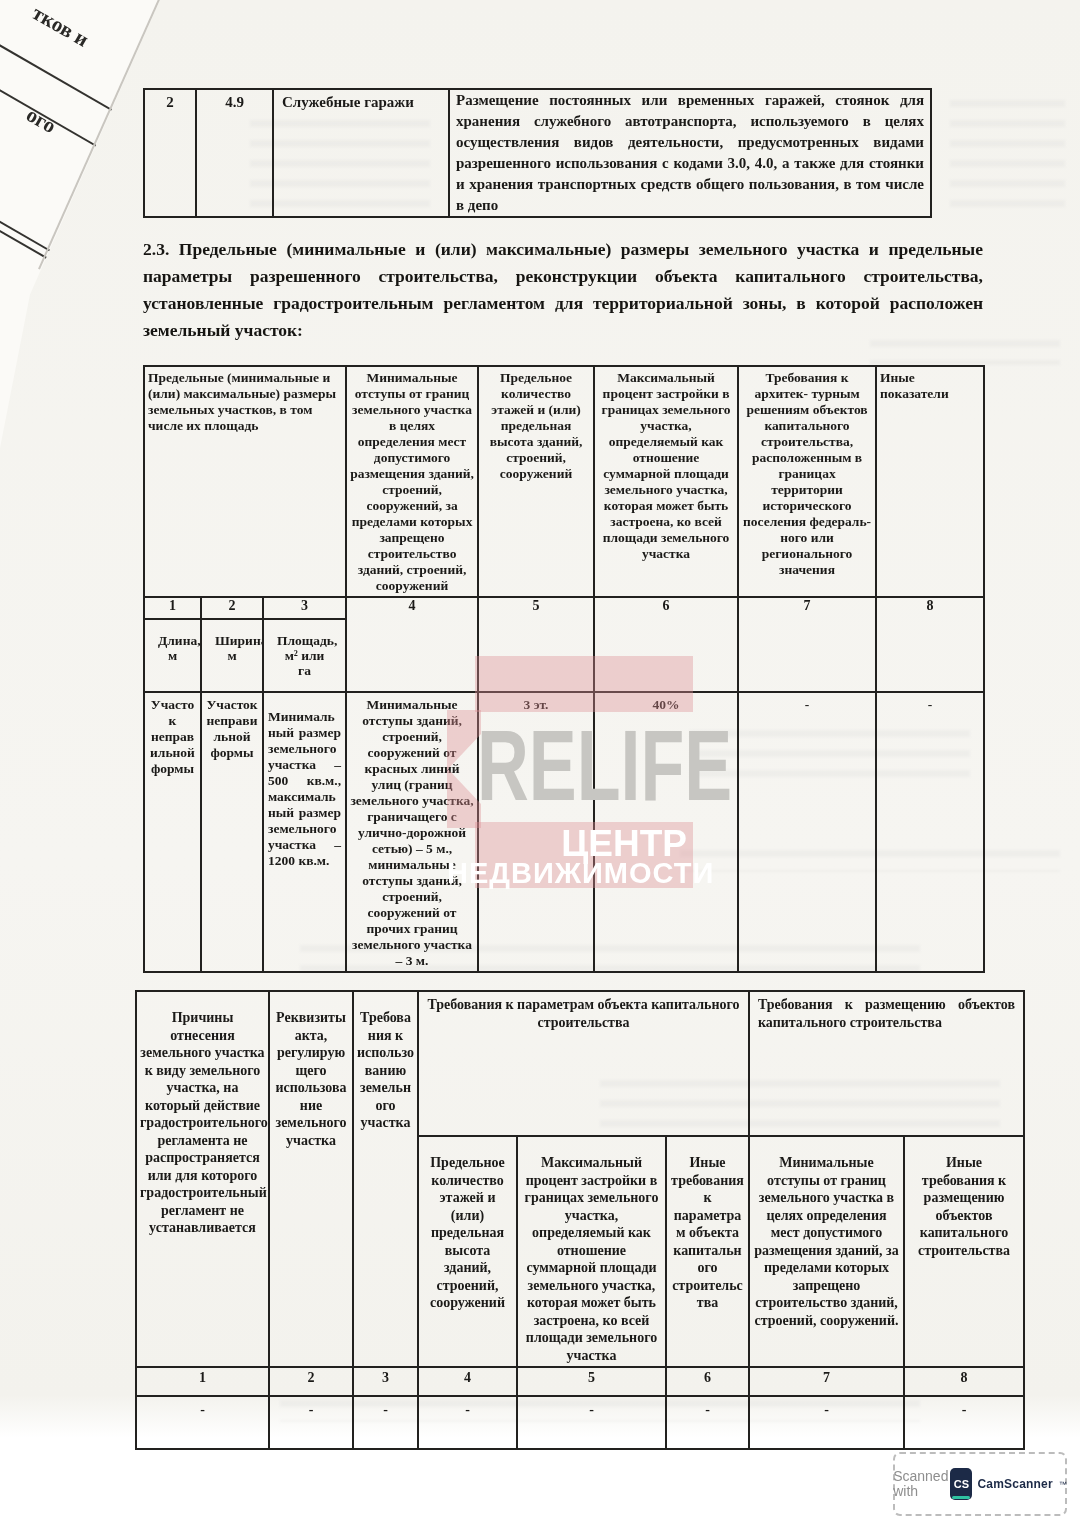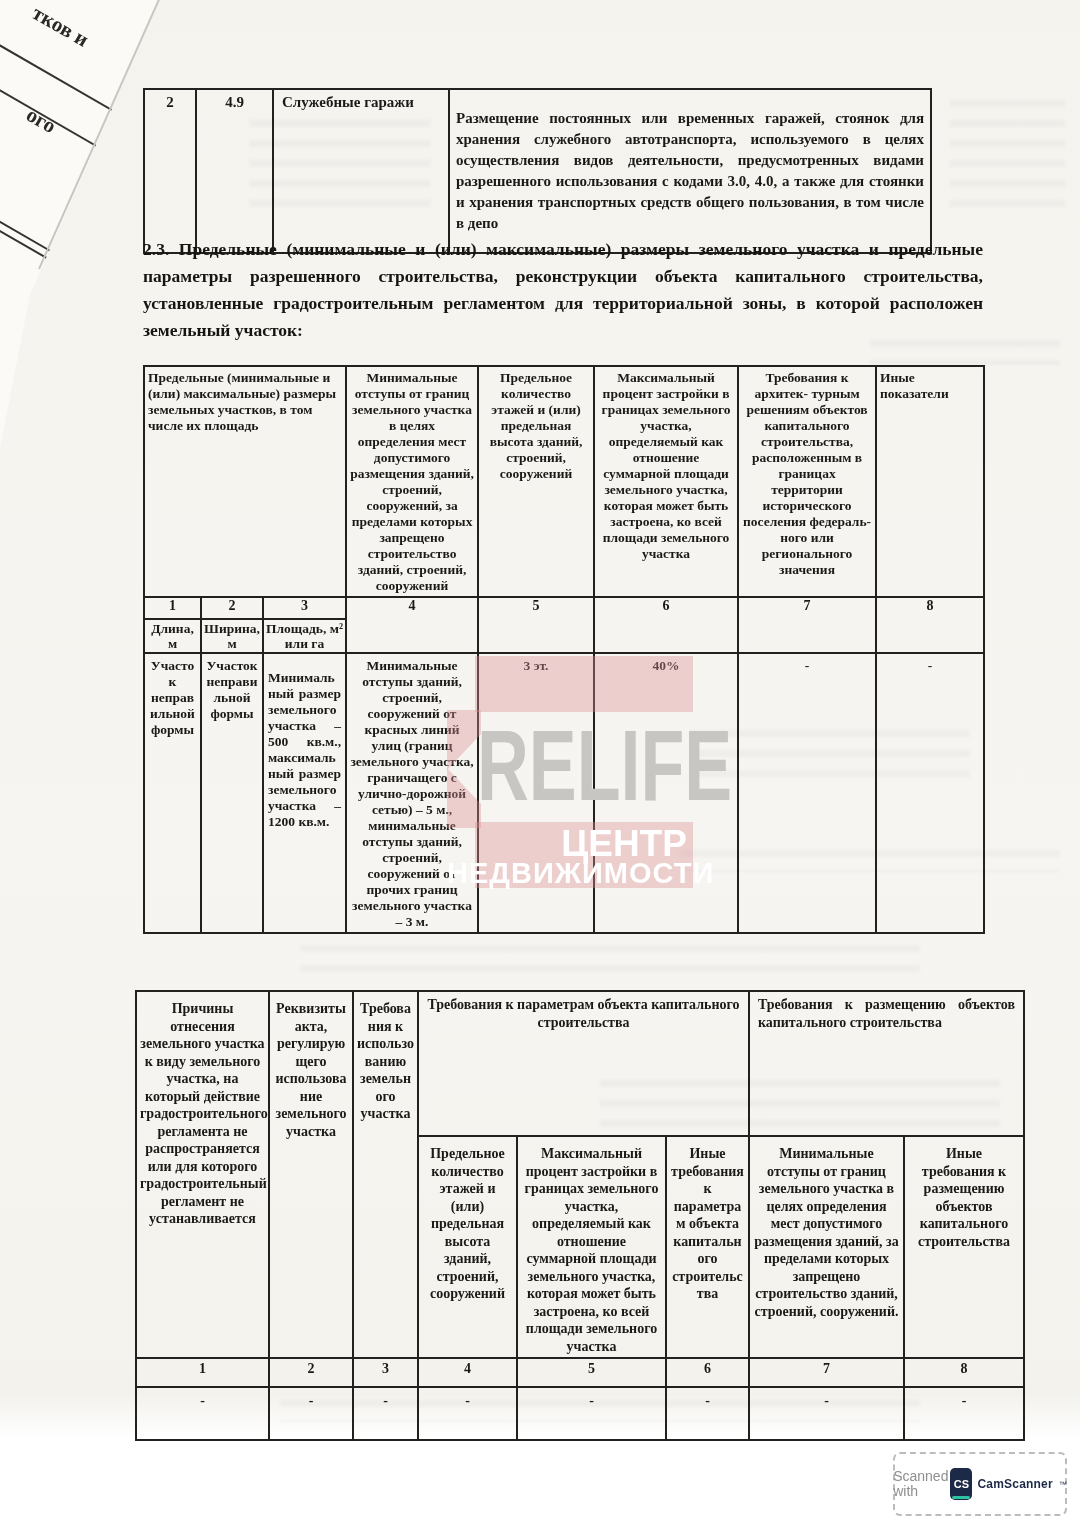--- a/index.html
+++ b/index.html
@@ -15,32 +15,32 @@
   .corner-line{position:absolute;height:2px;background:#33322f;transform:rotate(30deg);}
   
   .heading{position:absolute;left:143px;width:840px;font-weight:bold;font-size:17.5px;line-height:27px;text-align:justify;color:#161512;}
   
   table{border-collapse:collapse;table-layout:fixed;}
   td{border:2px solid #22211f;padding:2px 3px;vertical-align:top;font-weight:bold;overflow:hidden;}
   .t-use{position:absolute;left:143px;top:88px;width:787px;}
   .t-use td{font-size:15px;line-height:21px;}
   .t-use .c-num,.t-use .c-code{text-align:center;}
   .t-use .c-name{text-align:left;padding-left:8px;}
-  .t-use .c-desc{text-align:justify;padding:18px 6px;}
+  .t-use .c-desc{text-align:justify;padding:0 6px;}
   .t-lim{position:absolute;left:143px;top:365px;width:840px;}
   .t-lim td{font-size:13.5px;line-height:16px;text-align:center;}
   .t-lim .hdr{vertical-align:top;padding-top:3px;}
   .t-lim .num{font-size:14px;height:20px;padding:0;}
-  .t-lim .sub{font-size:13.5px;line-height:15px;padding:1px;text-align:center;}
+  .t-lim .sub{font-size:13.5px;line-height:15px;padding:13px;text-align:center;}
   .t-lim .data{vertical-align:top;padding-top:4px;}
   .t-lim .wrapany{overflow-wrap:anywhere;}
   .t-lim .leftcell{text-align:justify;padding:16px 4px;}
   .t-req{position:absolute;left:135px;top:990px;width:888px;}
   .t-req td{font-size:14px;line-height:17.5px;text-align:center;}
-  .t-req .hdr{vertical-align:top;padding-top:8px;}
+  .t-req .hdr{vertical-align:top;padding-top:17px;}
   .t-req .grp-l{vertical-align:top;text-align:center;padding-top:4px;}
   .t-req .grp-r{vertical-align:top;text-align:justify;padding:4px 8px;}
   .t-req .wrapany{overflow-wrap:anywhere;}
   .t-req .num{height:25px;padding:1px;}
   .t-req .dash{height:45px;padding-top:4px;}
   
   .wm{position:absolute;left:447px;top:656px;width:246px;height:168px;pointer-events:none;}
   .wm-band{position:absolute;background:rgba(222,141,146,0.38);}
   .wm-top{left:28px;top:0;width:218px;height:56px;}
   .wm-bot{left:28px;top:166px;width:218px;height:66px;}

